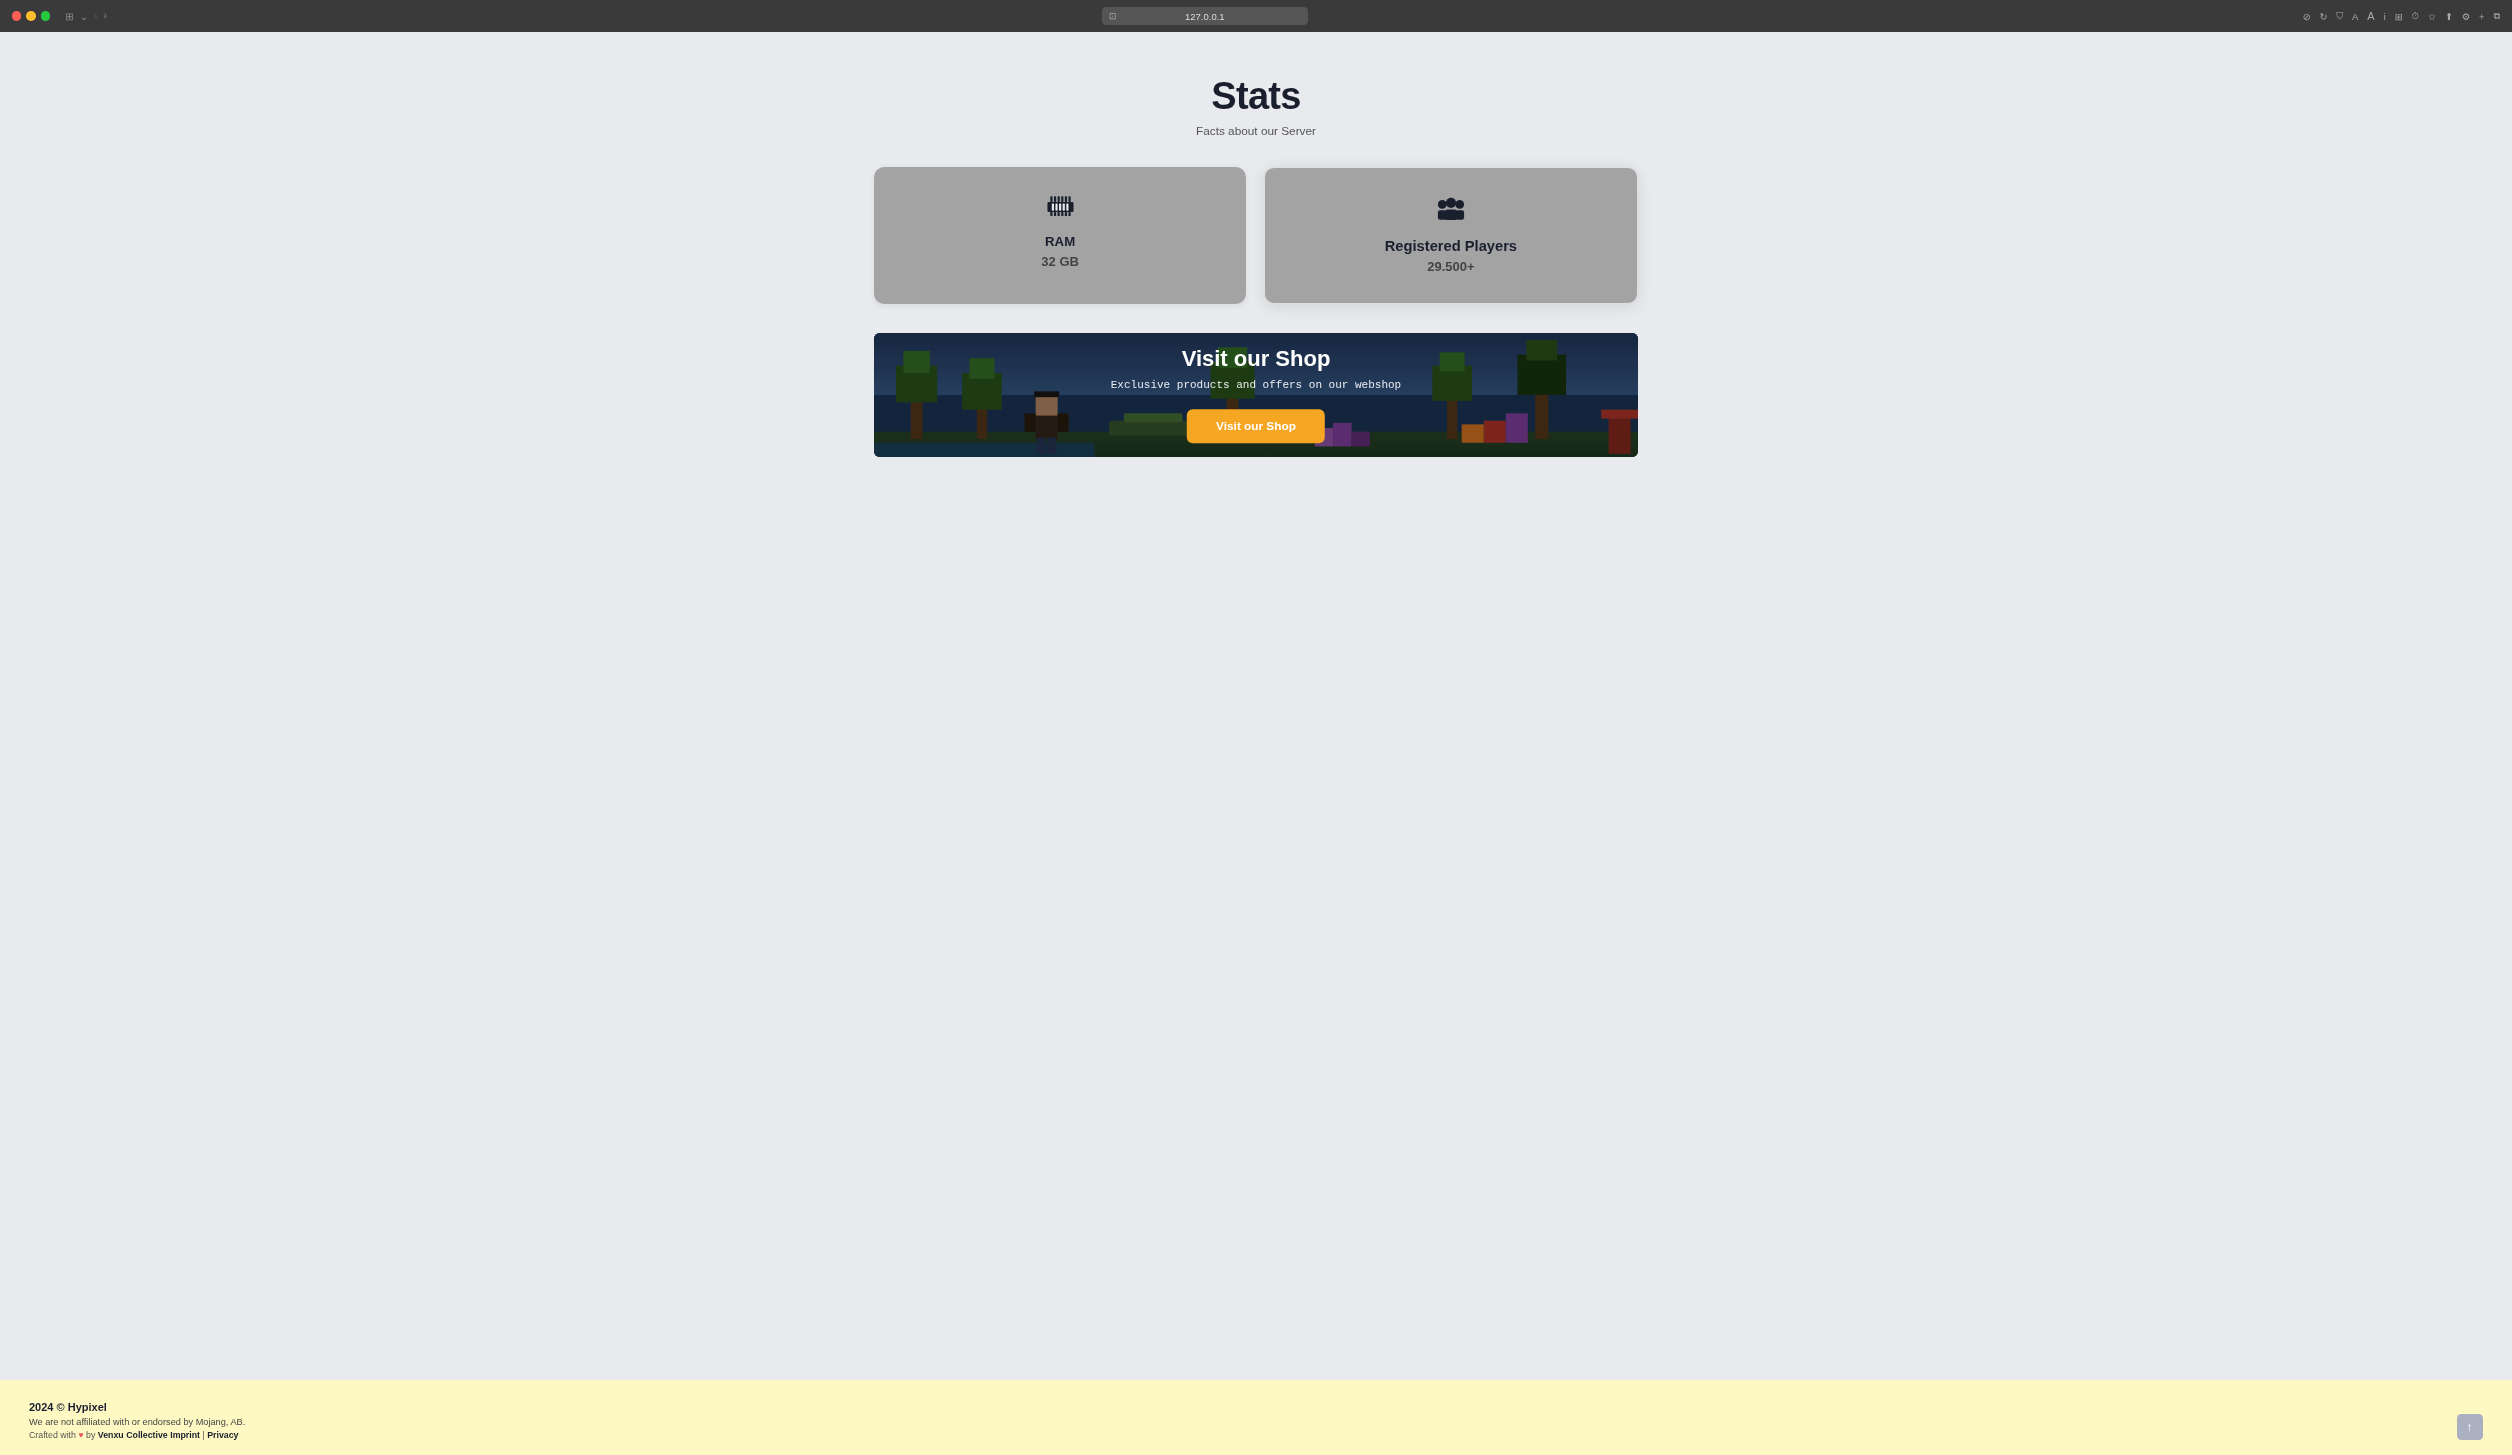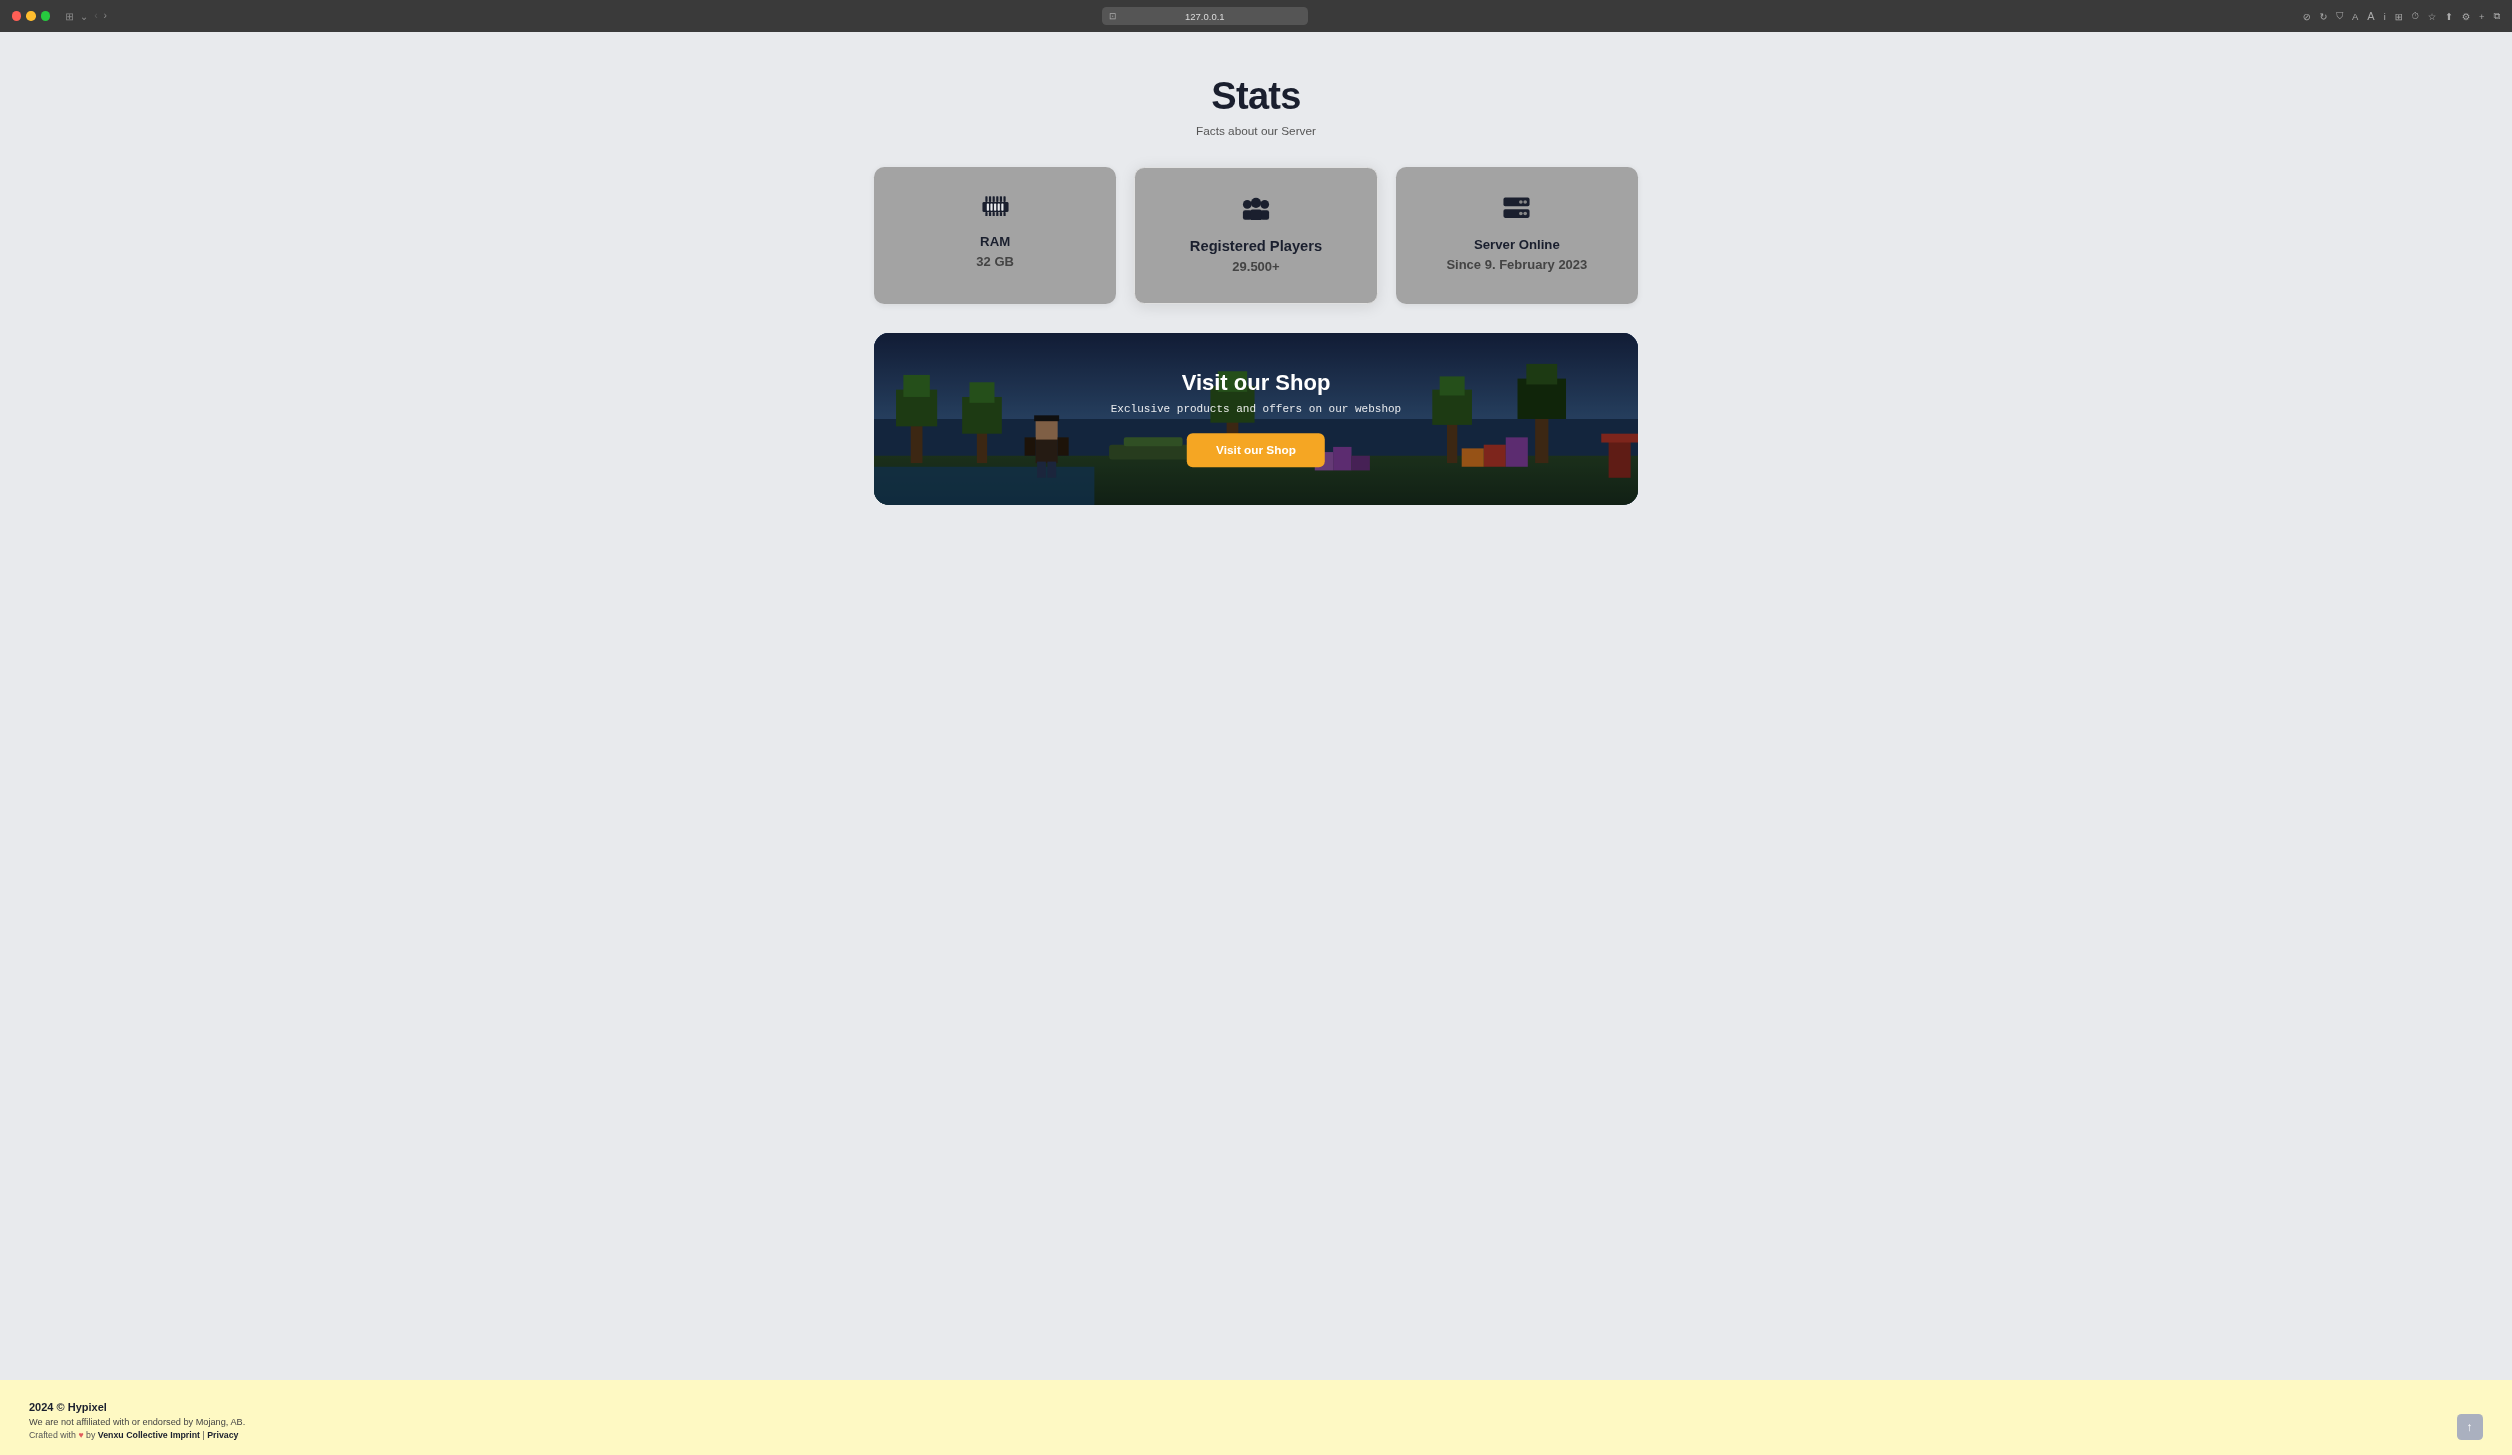--- a/index.html
+++ b/index.html
@@ -169,24 +169,24 @@
     .stat-value {
       font-size: 13px;
       color: #444;
       font-weight: bold;
     }
 
     
     .shop-banner {
       max-width: 764px;
       width: 100%;
-      border-radius: 15px;
+      border-radius: 6px;
       overflow: hidden;
       position: relative;
-      height: 172px;
+      height: 124px;
       margin-bottom: 29px;
     }
 
     
     .shop-overlay {
       position: absolute;
       top: 0; left: 0; right: 0; bottom: 0;
       background: rgba(0,0,0,0.35);
     }
 
@@ -378,36 +378,20 @@
           <rect x="28" y="18" width="12" height="13" rx="3" fill="#1a1f2e"></rect>
 
           <circle cx="22" cy="8" r="7" fill="#1a1f2e"></circle>
           <rect x="14" y="17" width="16" height="15" rx="3" fill="#1a1f2e"></rect>
         </svg>
       </div>
       <div class="stat-label large">Registered Players</div>
       <div class="stat-value">29.500+</div>
     </div>
 
-    <div class="stat-card">
-      <div class="stat-icon">
-        <svg width="29" height="23.5" viewBox="0 0 40 32" fill="none" xmlns="http://www.w3.org/2000/svg">
-
-          <rect x="2" y="2" width="36" height="12" rx="2.5" fill="#1a1f2e"></rect>
-          <circle cx="32" cy="8" r="2.5" fill="#888"></circle>
-          <circle cx="26" cy="8" r="2.5" fill="#888"></circle>
-
-          <rect x="2" y="18" width="36" height="12" rx="2.5" fill="#1a1f2e"></rect>
-          <circle cx="32" cy="24" r="2.5" fill="#888"></circle>
-          <circle cx="26" cy="24" r="2.5" fill="#888"></circle>
-        </svg>
-      </div>
-      <div class="stat-label">Server Online</div>
-      <div class="stat-value">Since 9. February 2023</div>
-    </div>
 
   </div>
 
   <div class="shop-banner">
     <div class="sky-layer">
       
       <svg width="100%" height="100%" viewBox="0 0 1040 240" preserveAspectRatio="xMidYMid slice" xmlns="http://www.w3.org/2000/svg">
 
         <rect width="1040" height="240" fill="#1e3a5f"></rect>
 

